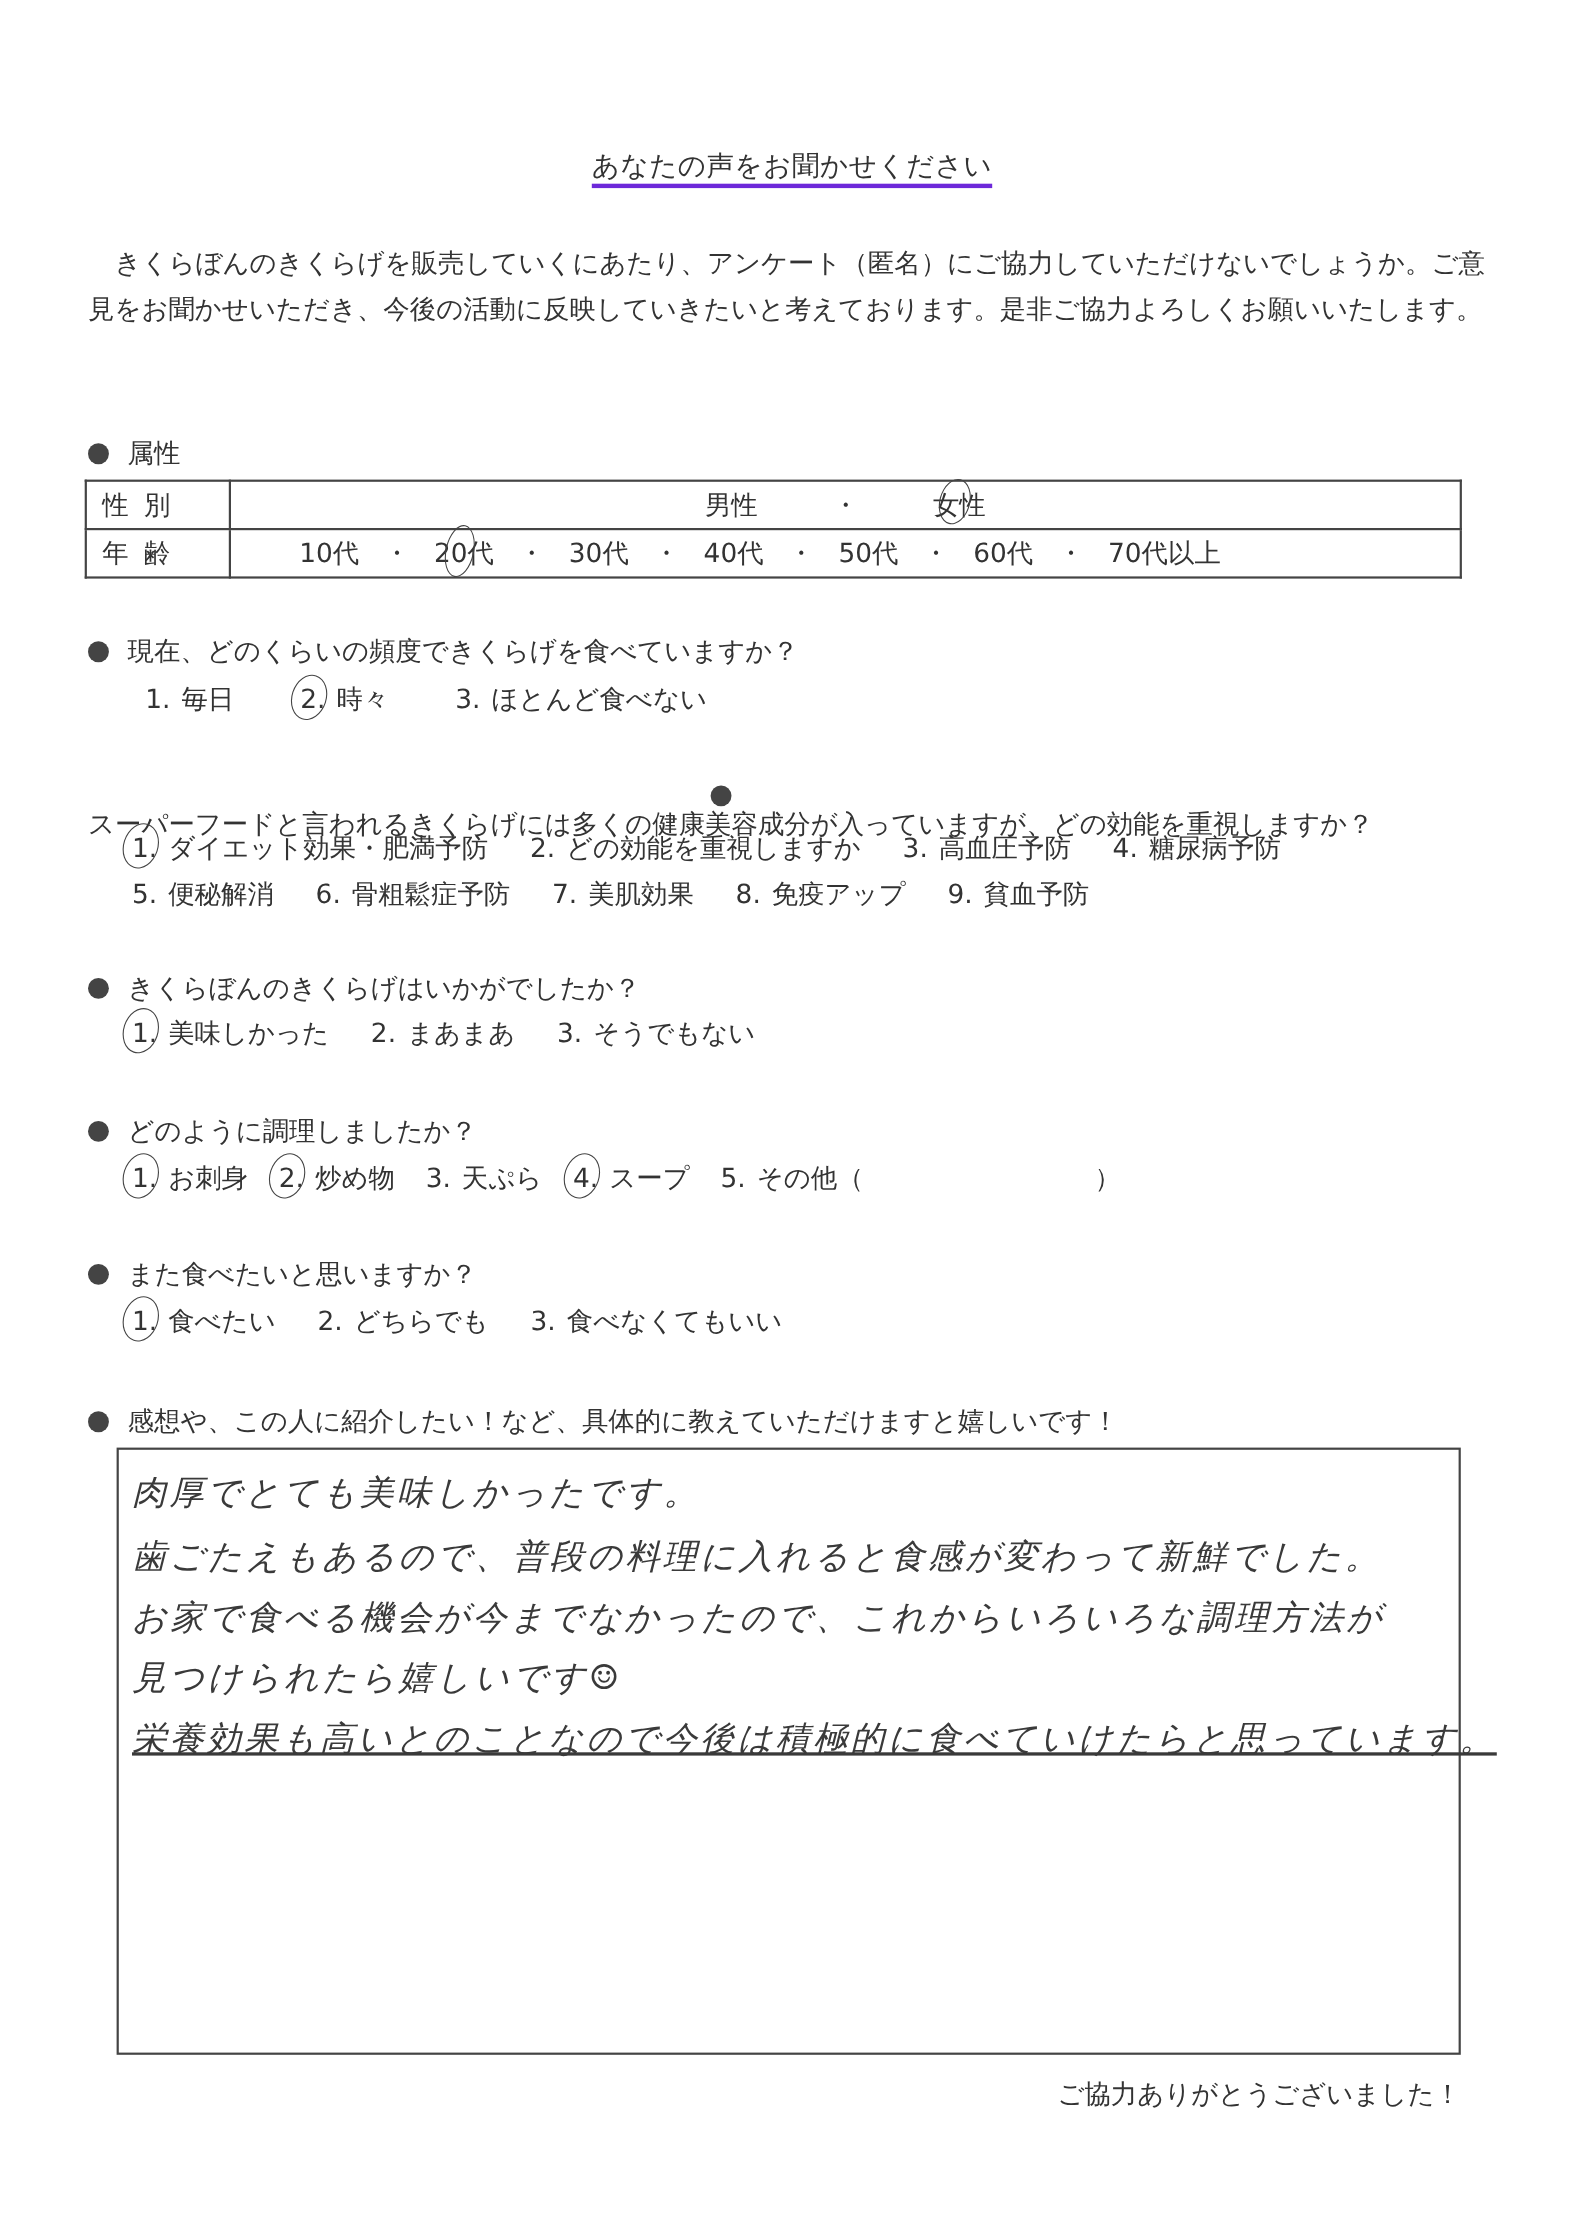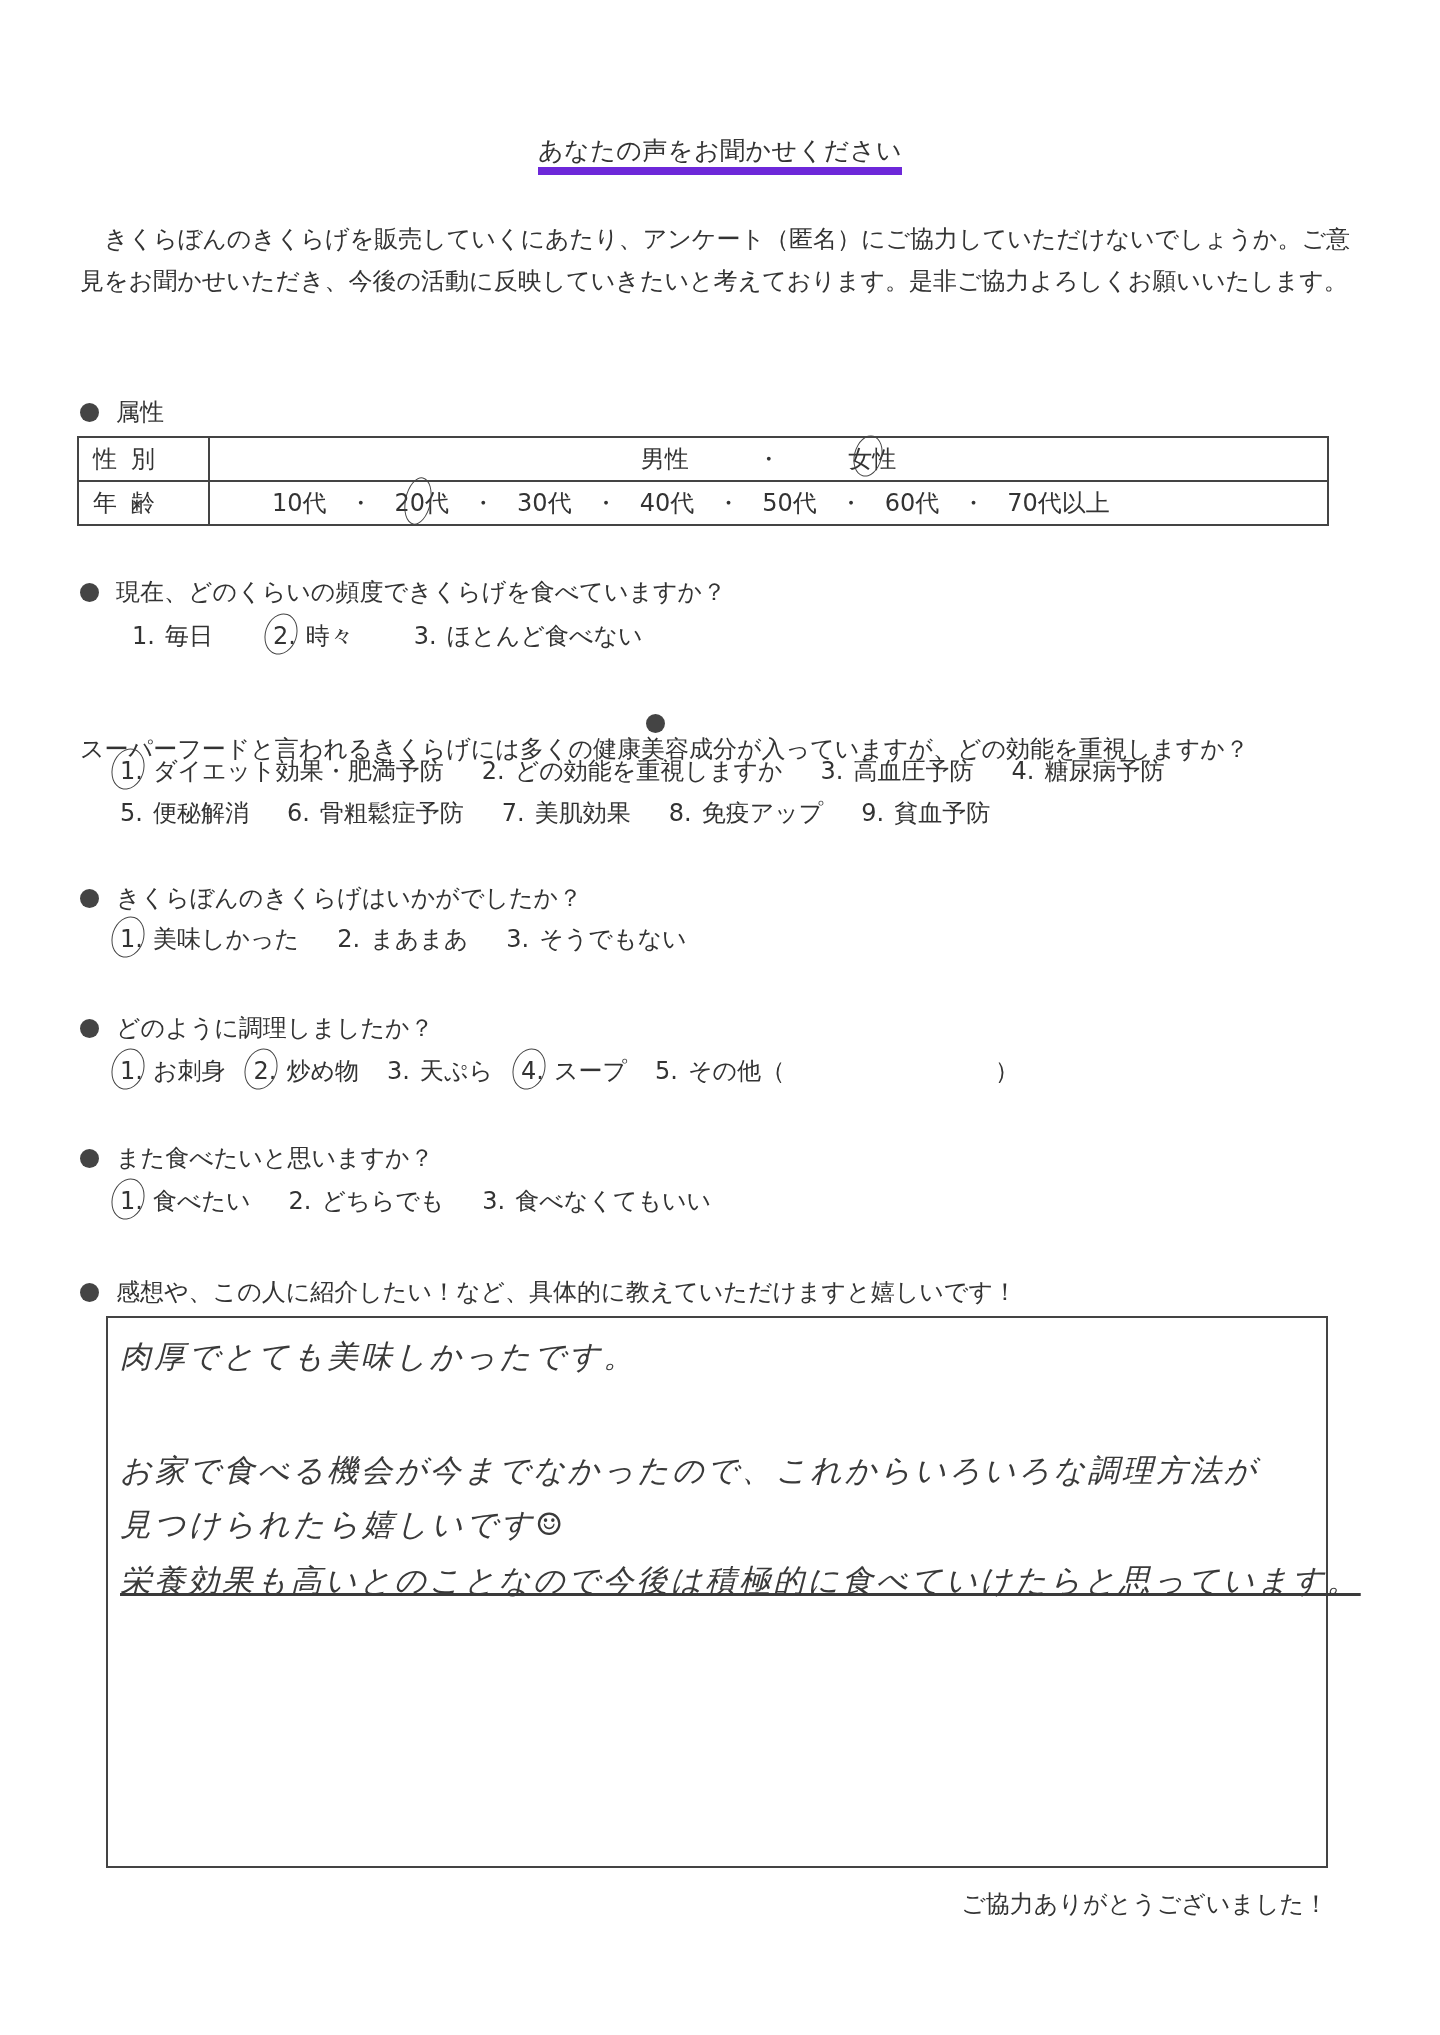--- a/index.html
+++ b/index.html
@@ -6,21 +6,21 @@
   body {
     width: 1440px; height: 2035px; position: relative; overflow: hidden;
     font-family: "DejaVu Sans", "Liberation Sans", sans-serif;
     color: #333333;
   }
   .abs { position: absolute; }
   .title {
     left: 0; width: 1440px; top: 134px; text-align: center;
     font-size: 25px; letter-spacing: 0.5px;
   }
-  .title span { border-bottom: 8px solid #6d28d9; padding-bottom: 2px; }
+  .title span { border-bottom: 4px solid #6d28d9; padding-bottom: 2px; }
   .intro {
     left: 80px; width: 1280px; top: 218px;
     font-size: 24px; line-height: 42px; text-indent: 24px;
   }
   .section-head {
     font-size: 24px; display: flex; align-items: center; white-space: nowrap;
   }
   .bullet {
     width: 19px; height: 19px; border-radius: 50%; background: #444;
     display: inline-block; margin-right: 17px; flex: 0 0 auto;
@@ -225,18 +225,19 @@
       <span class="label">食べなくてもいい</span>
     </span>
 </div>
 
 <div class="abs section-head" style="left:80px; top:1276px;">
   <span class="bullet"></span>
   <span>感想や、この人に紹介したい！など、具体的に教えていただけますと嬉しいです！</span>
 </div>
 <div class="comment-box">
   <div class="hand" style="left:12px; top:18px;">肉厚でとても美味しかったです。</div>
+  <div class="hand" style="left:12px; top:76px;">歯ごたえもあるので、普段の料理に入れると食感が変わって新鮮でした。</div>
   <div class="hand" style="left:12px; top:132px;">お家で食べる機会が今までなかったので、これからいろいろな調理方法が</div>
   <div class="hand" style="left:12px; top:186px;">見つけられたら嬉しいです☺</div>
   <div class="hand" style="left:12px; top:242px;text-decoration:underline;">栄養効果も高いとのことなので今後は積極的に食べていけたらと思っています。</div>
 </div>
 
 <div class="abs thanks">ご協力ありがとうございました！</div>
 
 </body></html>

